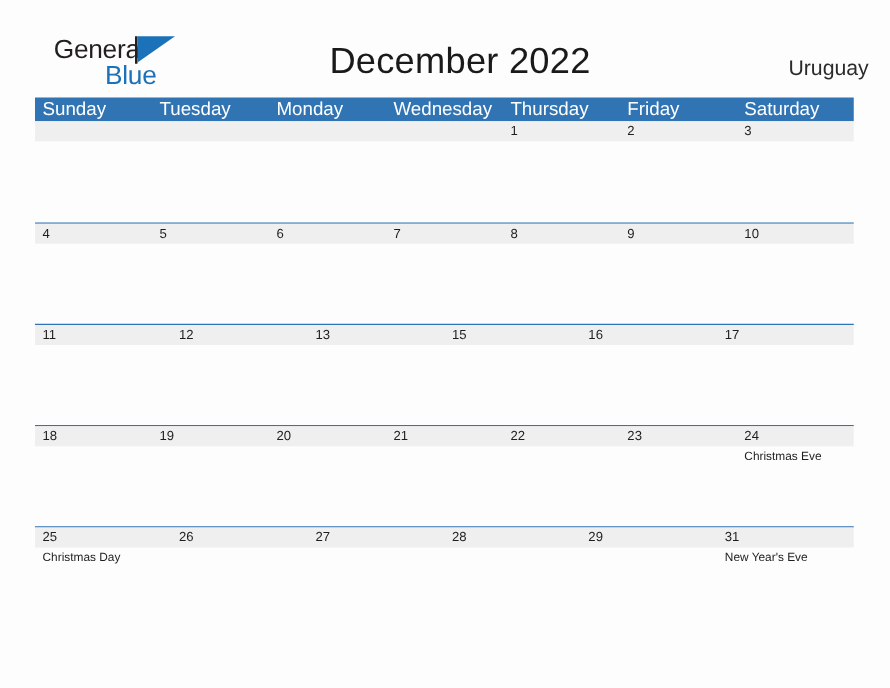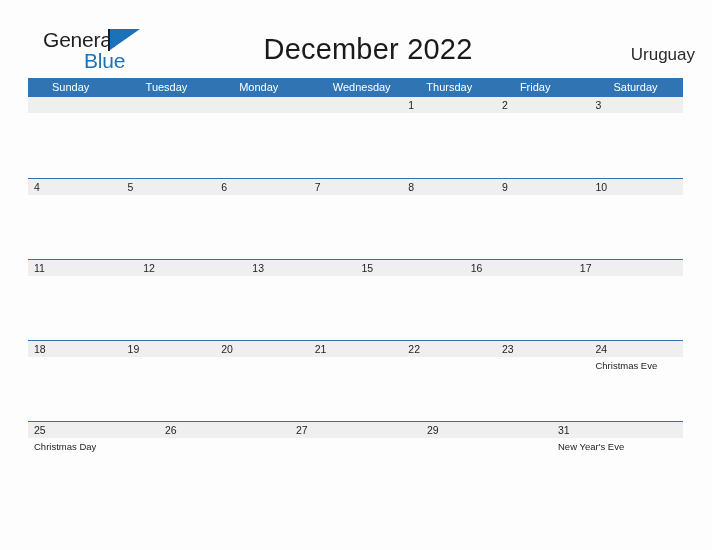--- a/index.html
+++ b/index.html
@@ -103,23 +103,23 @@
 
   .weekday-header {
     display: flex;
     width: 100%;
     height: 19px;
     background: #3074B4;
   }
   .weekday-cell {
     flex: 1 1 0;
     color: #FFFFFF;
-    font-size: 11px;
+    font-size: 15px;
     line-height: 19px;
-    padding-left: 24px;
+    padding-left: 6px;
     box-sizing: border-box;
     white-space: nowrap;
     overflow: hidden;
   }
 
   .week-row {
     position: relative;
     width: 100%;
     height: 81px;
     border-top: 1.5px solid #3074B4;
@@ -338,20 +338,24 @@
         </div>
         <div class="day-cell">
           <span class="day-num">26</span>
           <span class="day-event"></span>
         </div>
         <div class="day-cell">
           <span class="day-num">27</span>
           <span class="day-event"></span>
         </div>
         <div class="day-cell">
+          <span class="day-num">28</span>
+          <span class="day-event"></span>
+        </div>
+        <div class="day-cell">
           <span class="day-num">29</span>
           <span class="day-event"></span>
         </div>
         <div class="day-cell">
           <span class="day-num">31</span>
           <span class="day-event">New Year's Eve</span>
         </div>
       </div>
     </div>
 

